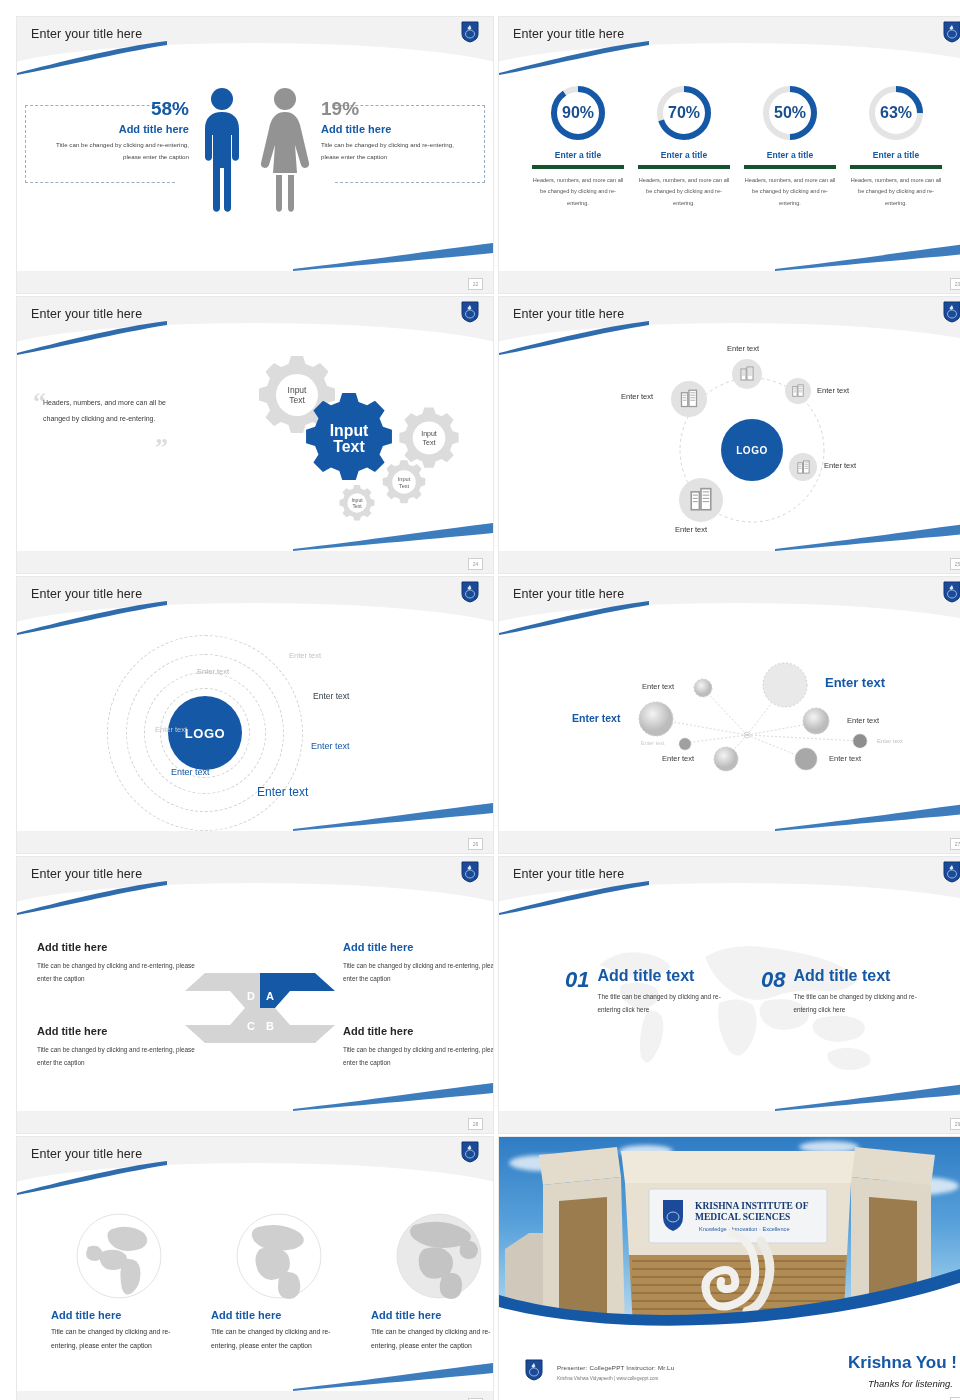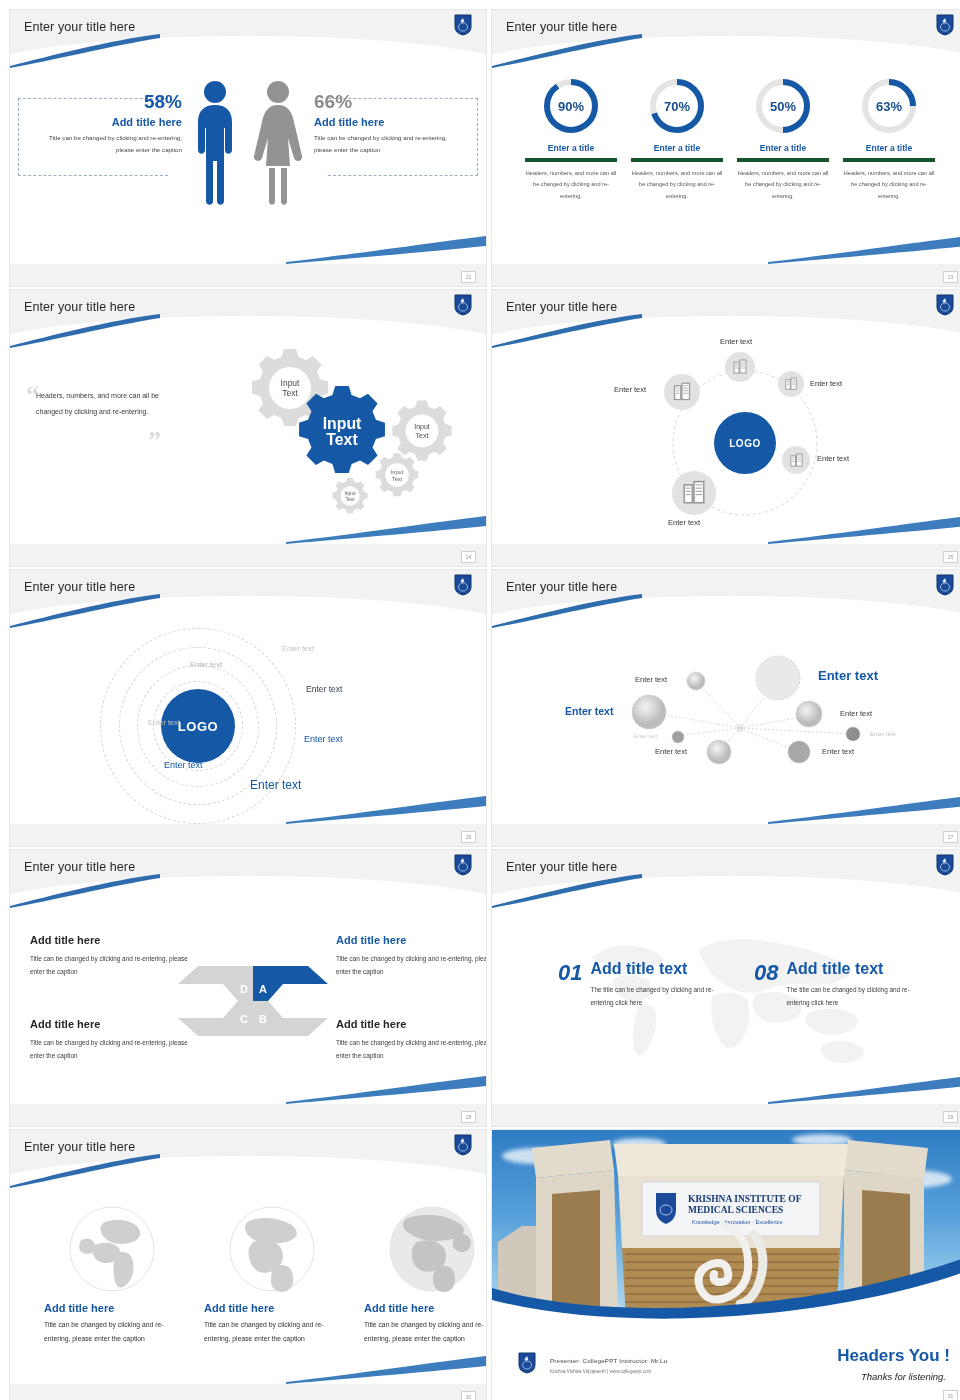--- a/index.html
+++ b/index.html
@@ -5,21 +5,21 @@
   * { box-sizing: border-box; margin:0; padding:0; }
   html,body { width:960px; height:1400px; background:#ffffff;
     font-family:"Liberation Sans", sans-serif; overflow:hidden; }
 
   .grid {
     width:960px; height:1147px;
     display:grid;
     grid-template-columns: 478px 478px;
     grid-template-rows: repeat(5, 278px);
     column-gap:4px; row-gap:2px;
-    padding:9px;
+    padding:16px;
   }
 
   .slide {
     position:relative;
     width:478px; height:278px;
     background:#ffffff;
     overflow:hidden;
     border:1px solid #e8e8e8;
   }
   
@@ -71,21 +71,21 @@
   .s1-sub { font-size:11px; font-weight:bold; color:#1558a6; margin-top:3px; }
   .s1-cap { font-size:6.2px; color:#444; line-height:1.9; margin-top:4px; }
   .figs { position:absolute; left:50%; top:12px; transform:translateX(-50%);
       display:flex; gap:14px; align-items:flex-end; }
 
   
   .donuts { position:absolute; left:0; right:0; top:10px; display:flex; justify-content:center; gap:14px; }
   .donut-col { width:92px; text-align:center; }
   .donut { position:relative; width:60px; height:60px; margin:0 auto; }
   .donut .val { position:absolute; inset:0; display:flex; align-items:center;
-      justify-content:center; font-size:13px; font-weight:bold; color:#1a4f8f; }
+      justify-content:center; font-size:16px; font-weight:bold; color:#1a4f8f; }
   .donut-title { font-size:8.5px; font-weight:bold; color:#1558a6; margin-top:7px;
       padding-bottom:5px; border-bottom:4px solid #14532d; }
   .donut-cap { font-size:5.6px; color:#555; line-height:2.05; margin-top:6px; }
 
   
   .quote-mark { position:absolute; font-size:26px; color:#dcdcdc; font-family:"Liberation Serif", serif; font-weight:bold;}
   .gear-text { position:absolute; left:26px; top:42px; width:140px; font-size:7px;
       color:#3a3a3a; line-height:2.3; }
 
   
@@ -150,21 +150,21 @@
     <div class="content">
       <div class="s1-wrap">
         <div class="s1-dash-l"></div>
         <div class="s1-dash-r"></div>
         <div class="s1-col left">
           <div class="pct blue">58%</div>
           <div class="s1-sub">Add title here</div>
           <div class="s1-cap">Title can be changed by clicking and re-entering, please enter the caption</div>
         </div>
         <div class="s1-col right">
-          <div class="pct gray">66%</div>
+          <div class="pct gray">19%</div>
           <div class="s1-sub">Add title here</div>
           <div class="s1-cap">Title can be changed by clicking and re-entering, please enter the caption</div>
         </div>
         <div class="figs">
           <svg width="46" height="130" viewBox="0 0 46 130">
             <circle cx="23" cy="14" r="11" fill="#1558a6"></circle>
             <path d="M23 27 C12 27 6 33 6 44 L6 72 C6 77 13 77 13 72 L13 50 L14 50 L14 123 C14 128 21 128 21 123 L21 83 L25 83 L25 123 C25 128 32 128 32 123 L32 50 L33 50 L33 72 C33 77 40 77 40 72 L40 44 C40 33 34 27 23 27 Z" fill="#1558a6"></path>
           </svg>
           <svg width="52" height="130" viewBox="0 0 52 130">
             <circle cx="26" cy="14" r="11" fill="#939393"></circle>
@@ -713,18 +713,18 @@
     </div>
 
     <svg style="position:absolute; left:26px; bottom:30px; width:18px; height:26px;" viewBox="0 0 18 22">
         <path d="M1 1 H17 V13 Q17 19 9 21 Q1 19 1 13 Z" fill="#1a4a99" stroke="#0f3570"></path>
         <ellipse cx="9" cy="13" rx="4.5" ry="4" fill="none" stroke="#cfe0f5" stroke-width=".7"></ellipse>
         <path d="M9 4 L10.4 7.5 L8 9 L6.4 7.2 Z" fill="#dce9f8"></path>
       </svg>
 
     <div class="pres-line1">Presenter: CollegePPT   Instructor: Mr.Lu</div>
     <div class="pres-line2">Krishna Vishwa Vidyapeeth  |  www.collegeppt.com</div>
-    <div class="thanks-big">Headers You !</div>
+    <div class="thanks-big">Krishna You !</div>
     <div class="thanks-sub">Thanks for listening.</div>
     <div class="pagenum" style="bottom:4px;">31</div>
   </div>
 
 </div>
 
 </body></html>

